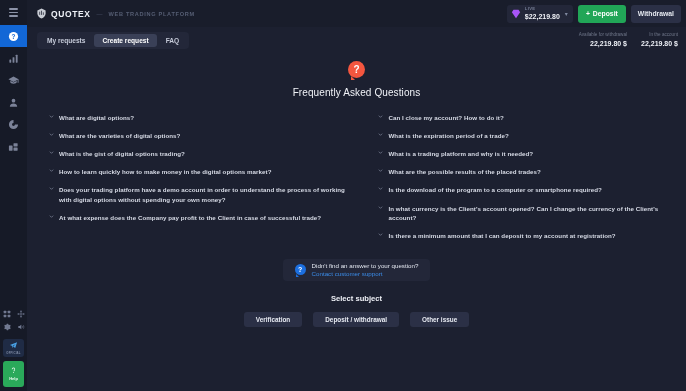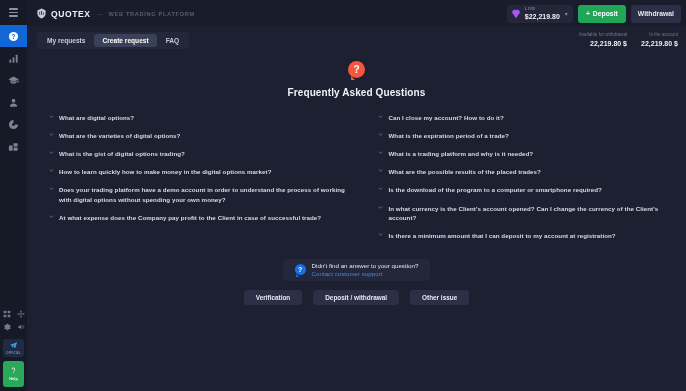--- a/index.html
+++ b/index.html
@@ -91,21 +91,21 @@
 
   
   .content { position: relative; padding-top: 5px; }
   .faq-icon-wrap { display: flex; justify-content: center; margin-top: 3px; }
   .bubble { width: 17px; height: 17px; background: #f4563f; border-radius: 50%;
     position: relative; display: flex; align-items: center; justify-content: center; }
   .bubble::after { content: ""; position: absolute; bottom: -2px; left: 2.5px;
     width: 0; height: 0; border-left: 4px solid #f4563f; border-top: 4px solid transparent; }
   .bubble span { font-size: 10px; color: #fff; font-weight: 700; position: relative;
     z-index: 2; line-height: 1; }
-  .faq-title { text-align: center; font-size: 10px; font-weight: 700; color: #f0f2f7;
+  .faq-title { text-align: center; font-size: 10px; font-weight: 400; color: #f0f2f7;
     margin-top: 9px; letter-spacing: .1px; }
 
   .watermark { position: absolute; top: 170px; left: 0; width: 100%;
     text-align: center; font-size: 38px; color: rgba(255,255,255,0.035);
     font-weight: 700; letter-spacing: 1px; pointer-events: none; user-select: none;
     white-space: nowrap; }
 
   .qcols { display: flex; gap: 2px; margin-top: 15px; padding: 0 20px 0 22px;
     position: relative; z-index: 2; }
   .qcol { flex: 1 1 50%; display: flex; flex-direction: column; gap: 8.5px; }
@@ -391,20 +391,21 @@
           <div class="sup-ic">
             <span>?</span>
           </div>
           <div class="sup-txt">
             <div class="sup-q">Didn't find an answer to your question?</div>
             <div class="sup-link">Contact customer support</div>
           </div>
         </div>
       </div>
 
+      <div class="select-subject">Select subject</div>
 
       <div class="subjects">
         <button class="subj-btn">Verification</button>
         <button class="subj-btn">Deposit / withdrawal</button>
         <button class="subj-btn">Other issue</button>
       </div>
 
     </div>
   </div>
 </div>

